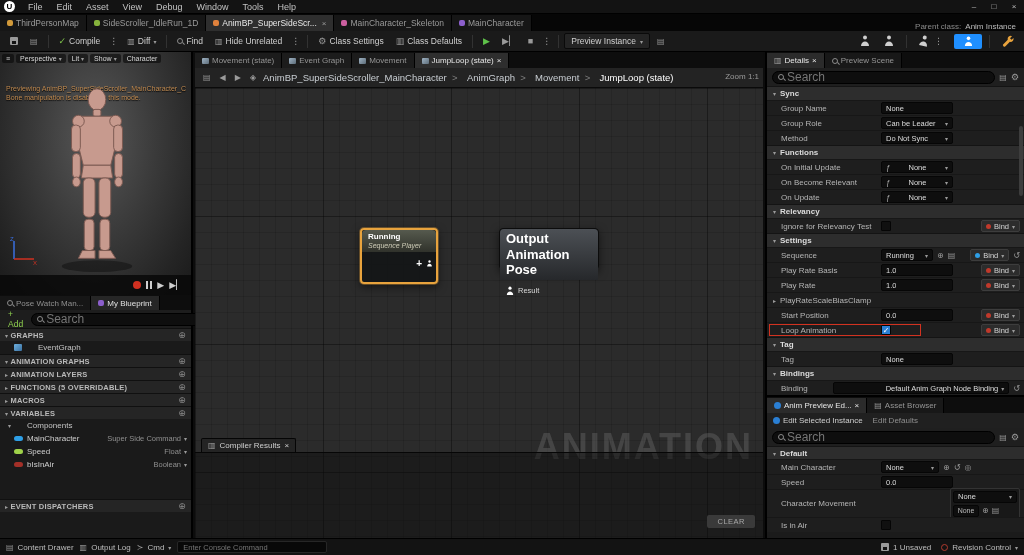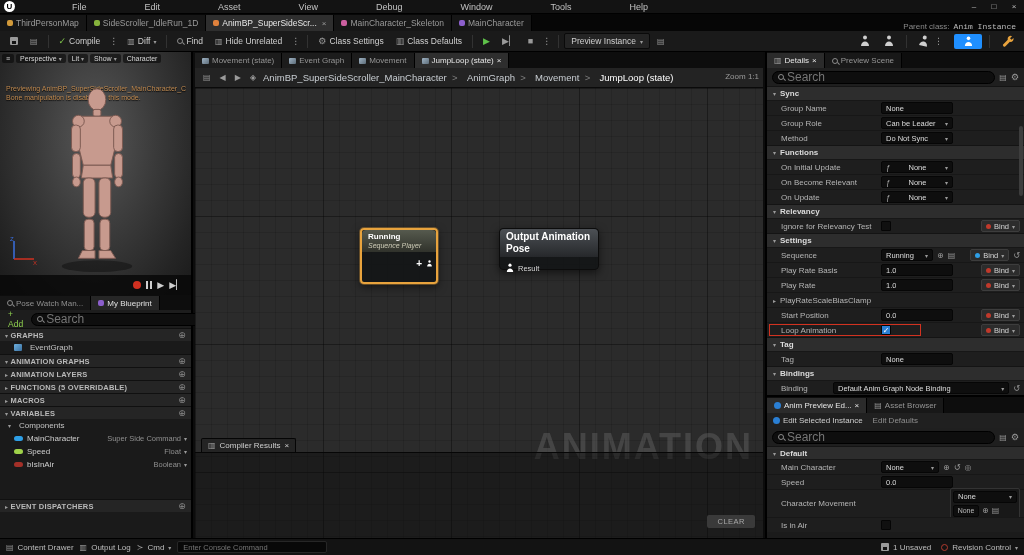--- a/index.html
+++ b/index.html
@@ -3,32 +3,32 @@
 <meta charset="utf-8">
 <style>
   *{margin:0;padding:0;box-sizing:border-box;}
   html,body{width:1024px;height:555px;overflow:hidden;}
   body{background:#000;font-family:"Liberation Sans","DejaVu Sans",sans-serif;color:#c8c8c8;font-size:9px;-webkit-font-smoothing:antialiased;}
   .root{position:relative;width:1024px;height:555px;background:#0c0c0c;}
 
   
   .menubar{position:absolute;top:0;left:0;right:0;height:14px;background:#131313;display:flex;align-items:center;border-bottom:1px solid #000;}
   .ulogo{width:11px;height:11px;border-radius:50%;background:#fff;color:#000;font-weight:bold;font-size:8px;display:flex;align-items:center;justify-content:center;margin:0 6px 0 4px;}
-  .menu-item{padding:0 7px;font-size:9px;color:#c2c2c2;line-height:14px;margin-left:44px;}
+  .menu-item{padding:0 7px;font-size:9px;color:#c2c2c2;line-height:14px;}
   .winbtns{margin-left:auto;display:flex;}
   .winbtn{width:20px;text-align:center;font-size:8px;color:#bbb;line-height:14px;}
 
   
   .tabbar{position:absolute;top:14px;left:0;right:0;height:17px;background:#060606;display:flex;align-items:flex-end;}
   .dtab{height:16px;display:flex;align-items:center;gap:3px;padding:0 7px;background:#161616;border-right:1px solid #000;font-size:8.5px;color:#9a9a9a;}
   .dtab.active{background:#2e2e2e;color:#e8e8e8;}
   .dtab .adot{width:6px;height:6px;border-radius:2px;flex:none;}
   .dtab .x{color:#9a9a9a;font-size:8px;margin-left:2px;}
   .parentclass{margin-left:auto;display:flex;align-items:center;gap:4px;padding-right:8px;font-size:8px;color:#8a8a8a;}
-  .parentclass b{color:#bdbdbd;font-weight:normal;font-family:Liberation Mono, monospace;}
+  .parentclass b{color:#bdbdbd;font-weight:normal;}
 
   
   .toolbar{position:absolute;top:31px;left:0;right:0;height:21px;background:#1a1a1a;display:flex;align-items:center;gap:2px;padding:0 5px;border-bottom:1px solid #000;}
   .tbtn{display:flex;align-items:center;gap:3px;padding:2px 5px;border-radius:2px;font-size:8.5px;color:#d0d0d0;}
   .tsep{width:1px;height:13px;background:#323232;margin:0 3px;}
   .chev{font-size:6px;color:#9a9a9a;}
   .greencheck{color:#7ec24a;font-size:9px;}
   .playbtn{color:#5fc24a;font-size:9px;}
   .graybtn{color:#9a9a9a;font-size:9px;}
   .kebab{color:#9a9a9a;font-size:9px;padding:0 2px;}
@@ -62,21 +62,21 @@
   .addrow{height:18px;display:flex;align-items:center;gap:4px;padding:0 4px;background:#1d1d1d;flex:none;}
   .addbtn{display:flex;align-items:center;gap:2px;color:#8fd14f;font-size:8.5px;padding:1px 4px;border-radius:2px;}
   .searchbox{flex:1;display:flex;align-items:center;gap:3px;background:#0e0e0e;border:1px solid #000;border-radius:8px;height:13px;padding:0 5px;}
   .searchbox input{flex:1;background:transparent;border:none;outline:none;color:#bbb;font-size:12px;font-family:inherit;min-width:0;}
   .mag{width:6px;height:6px;border:1px solid #8a8a8a;border-radius:50%;position:relative;flex:none;}
   .mag::after{content:"";position:absolute;width:3px;height:1px;background:#8a8a8a;right:-3px;bottom:-1px;transform:rotate(45deg);}
   .gearico{color:#9a9a9a;font-size:9px;}
   .bp-tree{flex:1;overflow:hidden;background:#1a1a1a;}
   .caprow{height:13px;display:flex;align-items:center;background:#252525;border-top:1px solid #101010;padding:0 5px;font-size:7.5px;font-weight:bold;color:#b9b9b9;letter-spacing:.2px;}
   .caprow .plusico{margin-left:auto;color:#8a8a8a;font-weight:normal;font-size:9px;}
-  .treerow{height:13px;display:flex;align-items:center;gap:8px;padding:0 5px 0 14px;font-size:8px;color:#c4c4c4;background:#1a1a1a;}
+  .treerow{height:13px;display:flex;align-items:center;gap:16px;padding:0 5px 0 14px;font-size:8px;color:#c4c4c4;background:#1a1a1a;}
   .treerow.dark{background:#121212;padding-left:10px;}
   .gico{width:8px;height:7px;background:linear-gradient(135deg,#6fb1e0,#3a70a0);border-radius:1px;flex:none;}
   .varrow{height:13px;display:flex;align-items:center;gap:4px;padding:0 4px 0 14px;font-size:8px;color:#cfcfcf;}
   .varpill{width:9px;height:5px;border-radius:3px;flex:none;}
   .vartype{margin-left:auto;color:#8f8f8f;font-size:7.5px;display:flex;align-items:center;gap:3px;}
   .evtdisp{margin-top:28px;}
 
   
   .gtabs{height:16px;background:#0d0d0d;display:flex;align-items:flex-end;flex:none;}
   .gtab{height:15px;display:flex;align-items:center;gap:3px;padding:0 7px;background:#1c1c1c;border-right:1px solid #000;font-size:8px;color:#969696;}
@@ -101,38 +101,38 @@
   .node .nhead{border-radius:4px 4px 0 0;padding:2px 6px;}
   .node-running{left:165px;top:140px;width:78px;height:56px;border:2px solid #e8a33d;box-shadow:0 0 0 1px rgba(232,163,61,.35),0 3px 8px rgba(0,0,0,.55);}
   .node-running .nhead{background:linear-gradient(180deg,#565a4e,#30322b);}
   .ntitle{display:block;font-size:8px;font-weight:bold;color:#fff;line-height:1.2;}
   .nsub{display:block;font-size:7px;font-style:italic;color:#cfcdb8;line-height:1.2;}
   .nbody{position:relative;height:24px;}
   .pin-out{position:absolute;right:3px;top:8px;width:7px;height:7px;}
   .cursor-plus{position:absolute;right:14px;top:6px;color:#fff;font-size:10px;font-weight:bold;}
   .node-output{left:304px;top:140px;width:100px;height:42px;border:1px solid #0c0c0c;}
   .node-output .nhead{background:linear-gradient(180deg,#4c5055,#26282b);}
-  .node-output .ntitle{font-size:10px;}
+  .node-output .ntitle{font-size:13px;}
   .node-output .nbody{display:flex;align-items:center;gap:4px;padding:0 6px;height:22px;}
   .pinlbl{font-size:7.5px;color:#d8d8d8;}
   .compiler-panel{position:absolute;left:0;right:0;bottom:0;height:86px;background:rgba(10,10,10,.45);border-top:1px solid #060606;}
   .compiler-tab{position:absolute;left:6px;bottom:86px;height:14px;display:flex;align-items:center;gap:4px;background:#242424;border:1px solid #050505;border-bottom:none;border-radius:2px 2px 0 0;padding:0 6px;font-size:8px;color:#cfcfcf;}
   .clearbtn{position:absolute;right:8px;bottom:10px;background:#3a3a3a;border-radius:2px;padding:2px 10px;font-size:7.5px;color:#a8a8a8;letter-spacing:.5px;}
 
   
   .rtabs{height:16px;background:#0d0d0d;display:flex;align-items:flex-end;flex:none;}
   .rtab{height:15px;display:flex;align-items:center;gap:3px;padding:0 7px;background:#181818;border-right:1px solid #000;font-size:8px;color:#969696;}
   .rtab.active{background:#2b2b2b;color:#e6e6e6;}
   .rsearch{height:18px;display:flex;align-items:center;gap:4px;padding:0 5px;background:#1f1f1f;flex:none;}
   .props{flex:none;overflow:hidden;position:relative;}
   .psec{height:14px;background:#2d2d2d;border-top:1px solid #141414;display:flex;align-items:center;gap:4px;padding:0 6px;font-size:8px;font-weight:bold;color:#dcdcdc;}
   .prow{height:15px;display:flex;align-items:center;gap:4px;padding:0 4px 0 14px;background:#1e1e1e;border-top:1px solid #171717;position:relative;}
   .plabel{width:96px;flex:none;font-size:8px;color:#b5b5b5;white-space:nowrap;overflow:hidden;}
   .pfield{display:flex;align-items:center;justify-content:space-between;gap:3px;background:#0e0e0e;border:1px solid #060606;border-radius:2px;height:12px;padding:0 4px;font-size:7.5px;color:#ddd;width:72px;flex:none;}
-  .pfield.wide{flex:1;width:auto;}
+  .pfield.wide{flex:1;width:auto;justify-content:flex-end;}
   .pfield .val{white-space:nowrap;overflow:hidden;}
   .fnico{color:#b8b8b8;font-size:7px;font-style:italic;}
   .bindbtn{margin-left:auto;display:flex;align-items:center;gap:3px;background:#2c2c2c;border:1px solid #3d3d3d;border-radius:2px;height:12px;padding:0 4px;font-size:7.5px;color:#d5d5d5;flex:none;}
   .bdot{width:5px;height:5px;border-radius:50%;flex:none;}
   .cb{width:10px;height:10px;border:1px solid #050505;background:#101010;border-radius:1px;display:flex;align-items:center;justify-content:center;flex:none;}
   .cb.checked{background:#2a7fd4;color:#fff;font-size:8px;}
   .resetico{color:#9a9a9a;font-size:8px;flex:none;}
   .miniico{color:#9a9a9a;font-size:8px;flex:none;}
   .loop-outline{position:absolute;left:2px;top:1px;bottom:1px;width:152px;border:1px solid #d23220;pointer-events:none;}
   .vscroll{position:absolute;right:1px;top:40px;width:4px;height:70px;background:#3d3d3d;border-radius:2px;}

